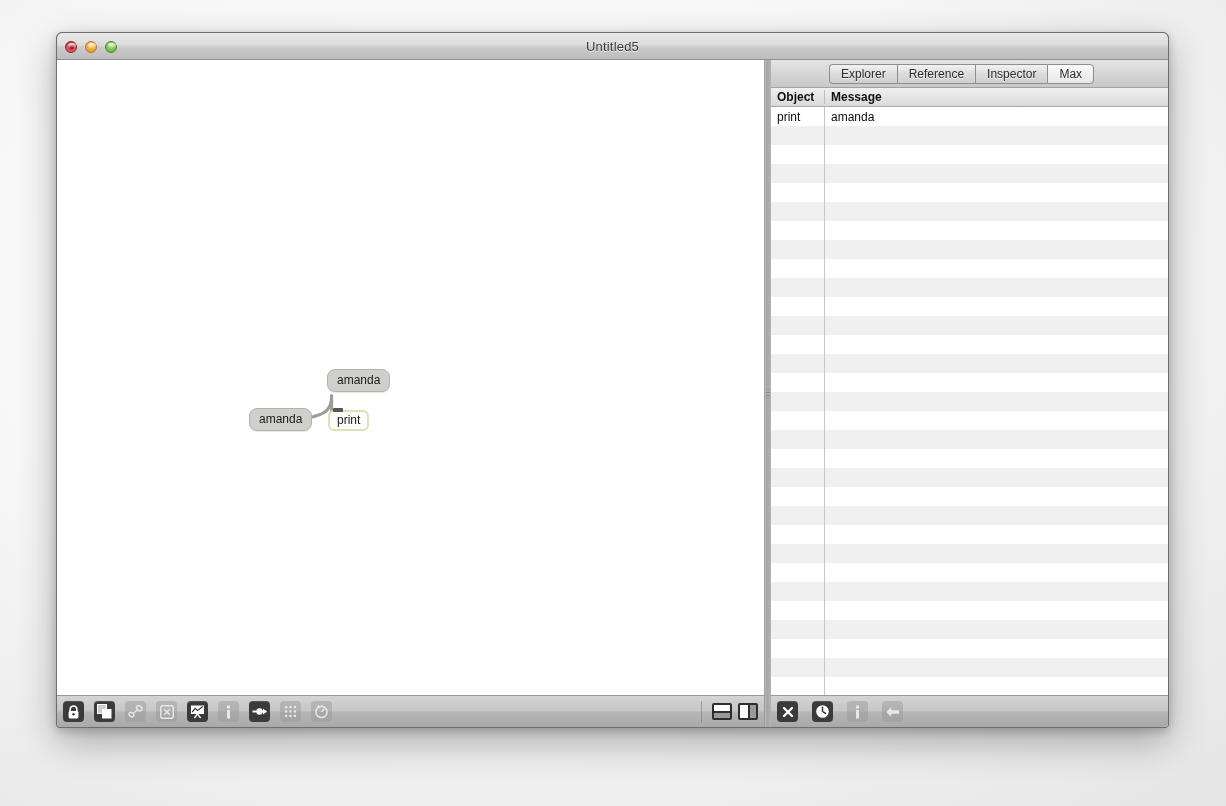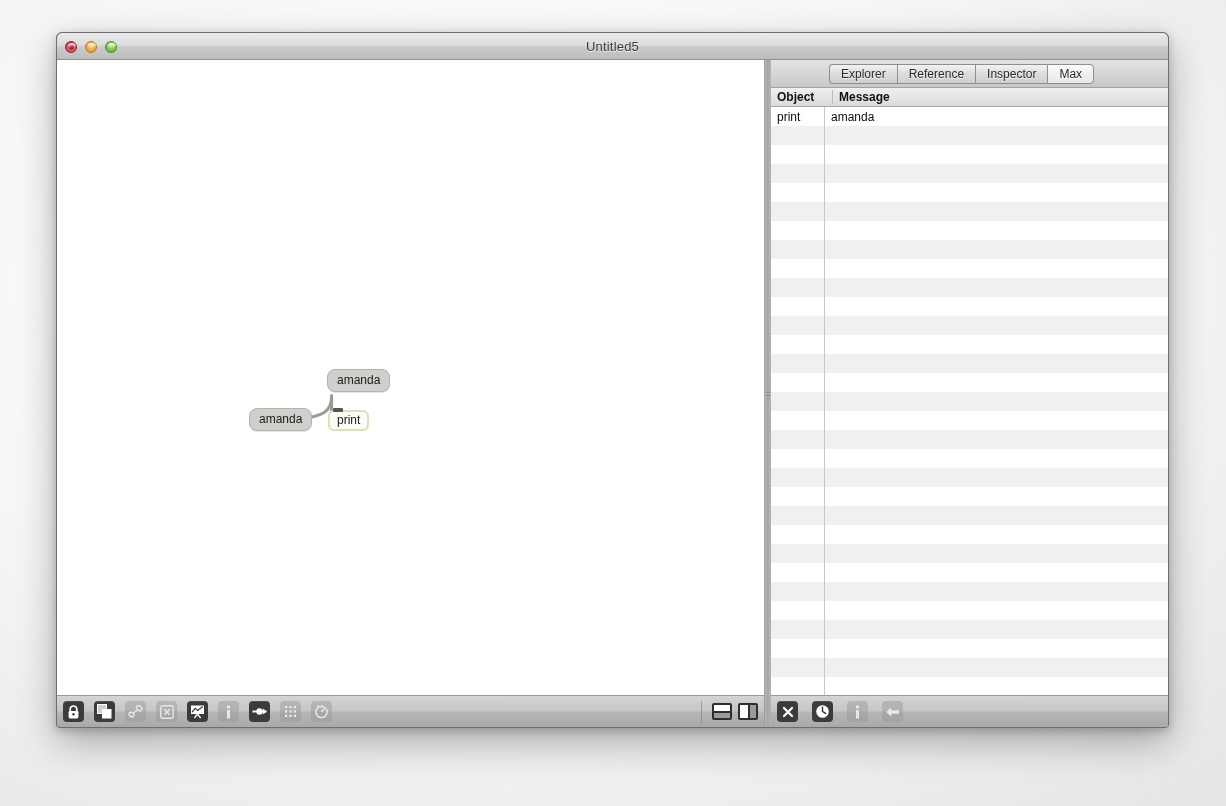--- a/index.html
+++ b/index.html
@@ -250,21 +250,21 @@
     flex: 0 0 19px;
     background: linear-gradient(to bottom, #f0f0f0 0%, #e4e4e4 55%, #dadada 100%);
     border-bottom: 1px solid #a9a9a9;
     display: flex;
     font-size: 12px;
     font-weight: bold;
     color: #111;
     align-items: center;
   }
   .col-object  { width: 53px; flex: 0 0 53px; padding-left: 6px; }
-  .col-message { flex: 1 1 auto; padding-left: 6px; border-left: 1px solid #bcbcbc; margin-left: 8px; }
+  .col-message { flex: 1 1 auto; padding-left: 6px; border-left: 1px solid #bcbcbc; }
 
   #table-body {
     flex: 1 1 auto;
     overflow: hidden;
     position: relative;
   }
   .trow {
     height: 19px;
     display: flex;
     font-size: 12px;

